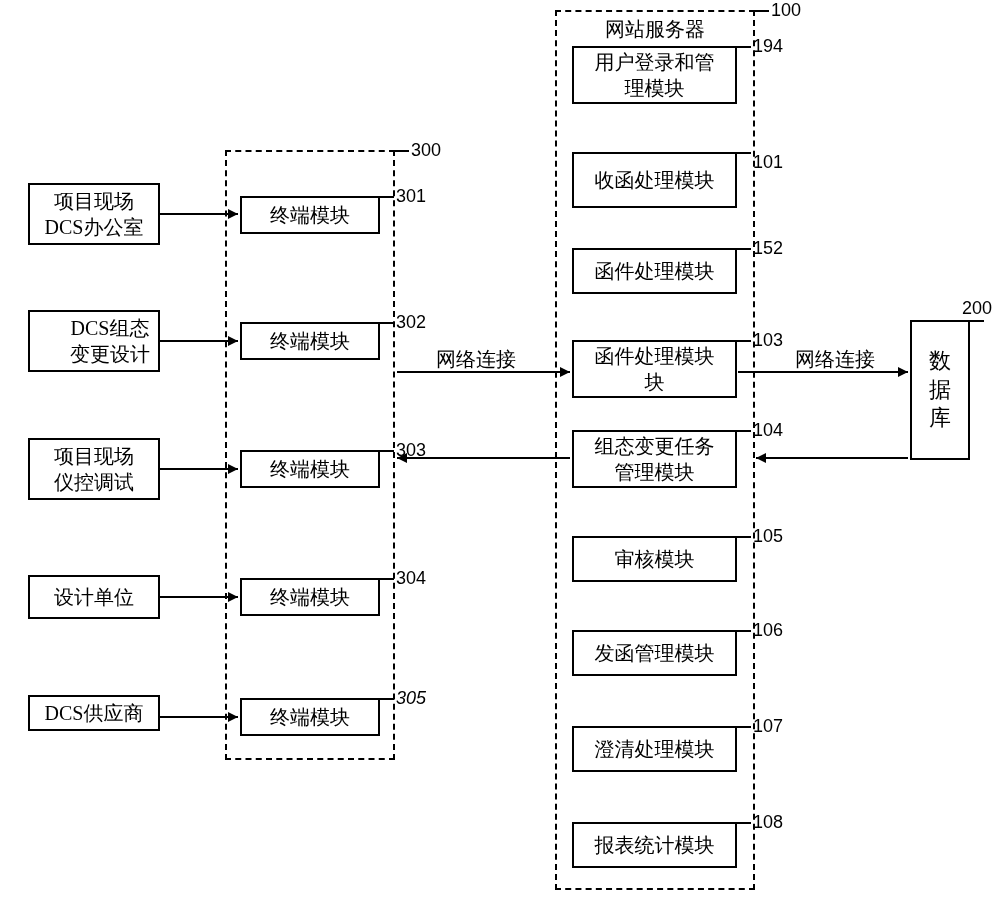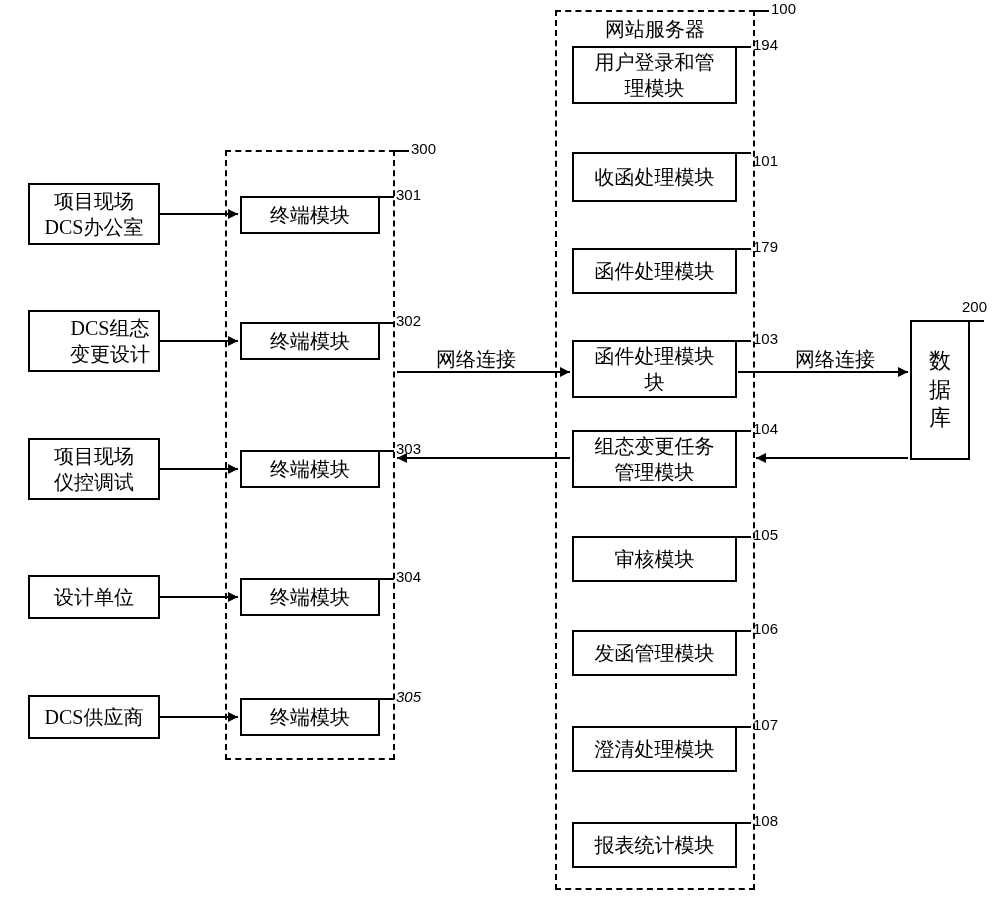--- a/index.html
+++ b/index.html
@@ -23,21 +23,21 @@
     line-height: 1.3;
     background: #fff;
     padding: 4px;
   }
   .dashed-group {
     position: absolute;
     border: 2px dashed #000;
   }
   .num-label {
     position: absolute;
-    font-size: 15px;
+    font-size: 18px;
     font-family: Arial, sans-serif;
   }
   .tick {
     position: absolute;
     width: 14px;
     height: 2px;
     background: #000;
   }
   .edge-label {
     position: absolute;
@@ -55,21 +55,21 @@
 </head>
 <body>
 
 <div class="box" style="left:28px; top:183px; width:132px; height:62px; white-space:pre-line;">项目现场
 DCS办公室</div>
 <div class="box" style="left:28px; top:310px; width:132px; height:62px; white-space:pre-line;padding-left:36px;">DCS组态
 变更设计</div>
 <div class="box" style="left:28px; top:438px; width:132px; height:62px; white-space:pre-line;">项目现场
 仪控调试</div>
 <div class="box" style="left:28px; top:575px; width:132px; height:44px;">设计单位</div>
-<div class="box" style="left:28px; top:695px; width:132px; height:44px;">DCS供应商</div>
+<div class="box" style="left:28px; top:695px; width:132px; height:36px;">DCS供应商</div>
 
 <div class="dashed-group" style="left:225px; top:150px; width:170px; height:610px;"></div>
 <div class="tick" style="left:395px; top:150px;"></div>
 <div class="num-label" style="left:411px; top:140px;">300</div>
 
 <div class="box" style="left:240px; top:196px; width:140px; height:38px;">终端模块</div>
 <div class="tick" style="left:380px; top:196px;"></div>
 <div class="num-label" style="left:396px; top:186px;">301</div>
 
 <div class="box" style="left:240px; top:322px; width:140px; height:38px;">终端模块</div>
@@ -91,27 +91,27 @@
 <div class="dashed-group" style="left:555px; top:10px; width:200px; height:880px;"></div>
 <div class="num-label" style="left:605px; top:16px; font-size:20px; font-family:'SimSun','宋体',serif;">网站服务器</div>
 <div class="tick" style="left:755px; top:10px;"></div>
 <div class="num-label" style="left:771px; top:0px;">100</div>
 
 <div class="box" style="left:572px; top:46px; width:165px; height:58px; white-space:pre-line;">用户登录和管
 理模块</div>
 <div class="tick" style="left:737px; top:46px;"></div>
 <div class="num-label" style="left:753px; top:36px;">194</div>
 
-<div class="box" style="left:572px; top:152px; width:165px; height:50px;">收函处理模块</div>
+<div class="box" style="left:572px; top:152px; width:165px; height:56px;">收函处理模块</div>
 <div class="tick" style="left:737px; top:152px;"></div>
 <div class="num-label" style="left:753px; top:144px;margin-top:8px;">101</div>
 
 <div class="box" style="left:572px; top:248px; width:165px; height:46px;">函件处理模块</div>
 <div class="tick" style="left:737px; top:248px;"></div>
-<div class="num-label" style="left:753px; top:238px;">179</div>
+<div class="num-label" style="left:753px; top:238px;">152</div>
 
 <div class="box" style="left:572px; top:340px; width:165px; height:58px; white-space:pre-line;">函件处理模块
 块</div>
 <div class="tick" style="left:737px; top:340px;"></div>
 <div class="num-label" style="left:753px; top:330px;">103</div>
 
 <div class="box" style="left:572px; top:430px; width:165px; height:58px; white-space:pre-line;">组态变更任务
 管理模块</div>
 <div class="tick" style="left:737px; top:430px;"></div>
 <div class="num-label" style="left:753px; top:420px;">104</div>

